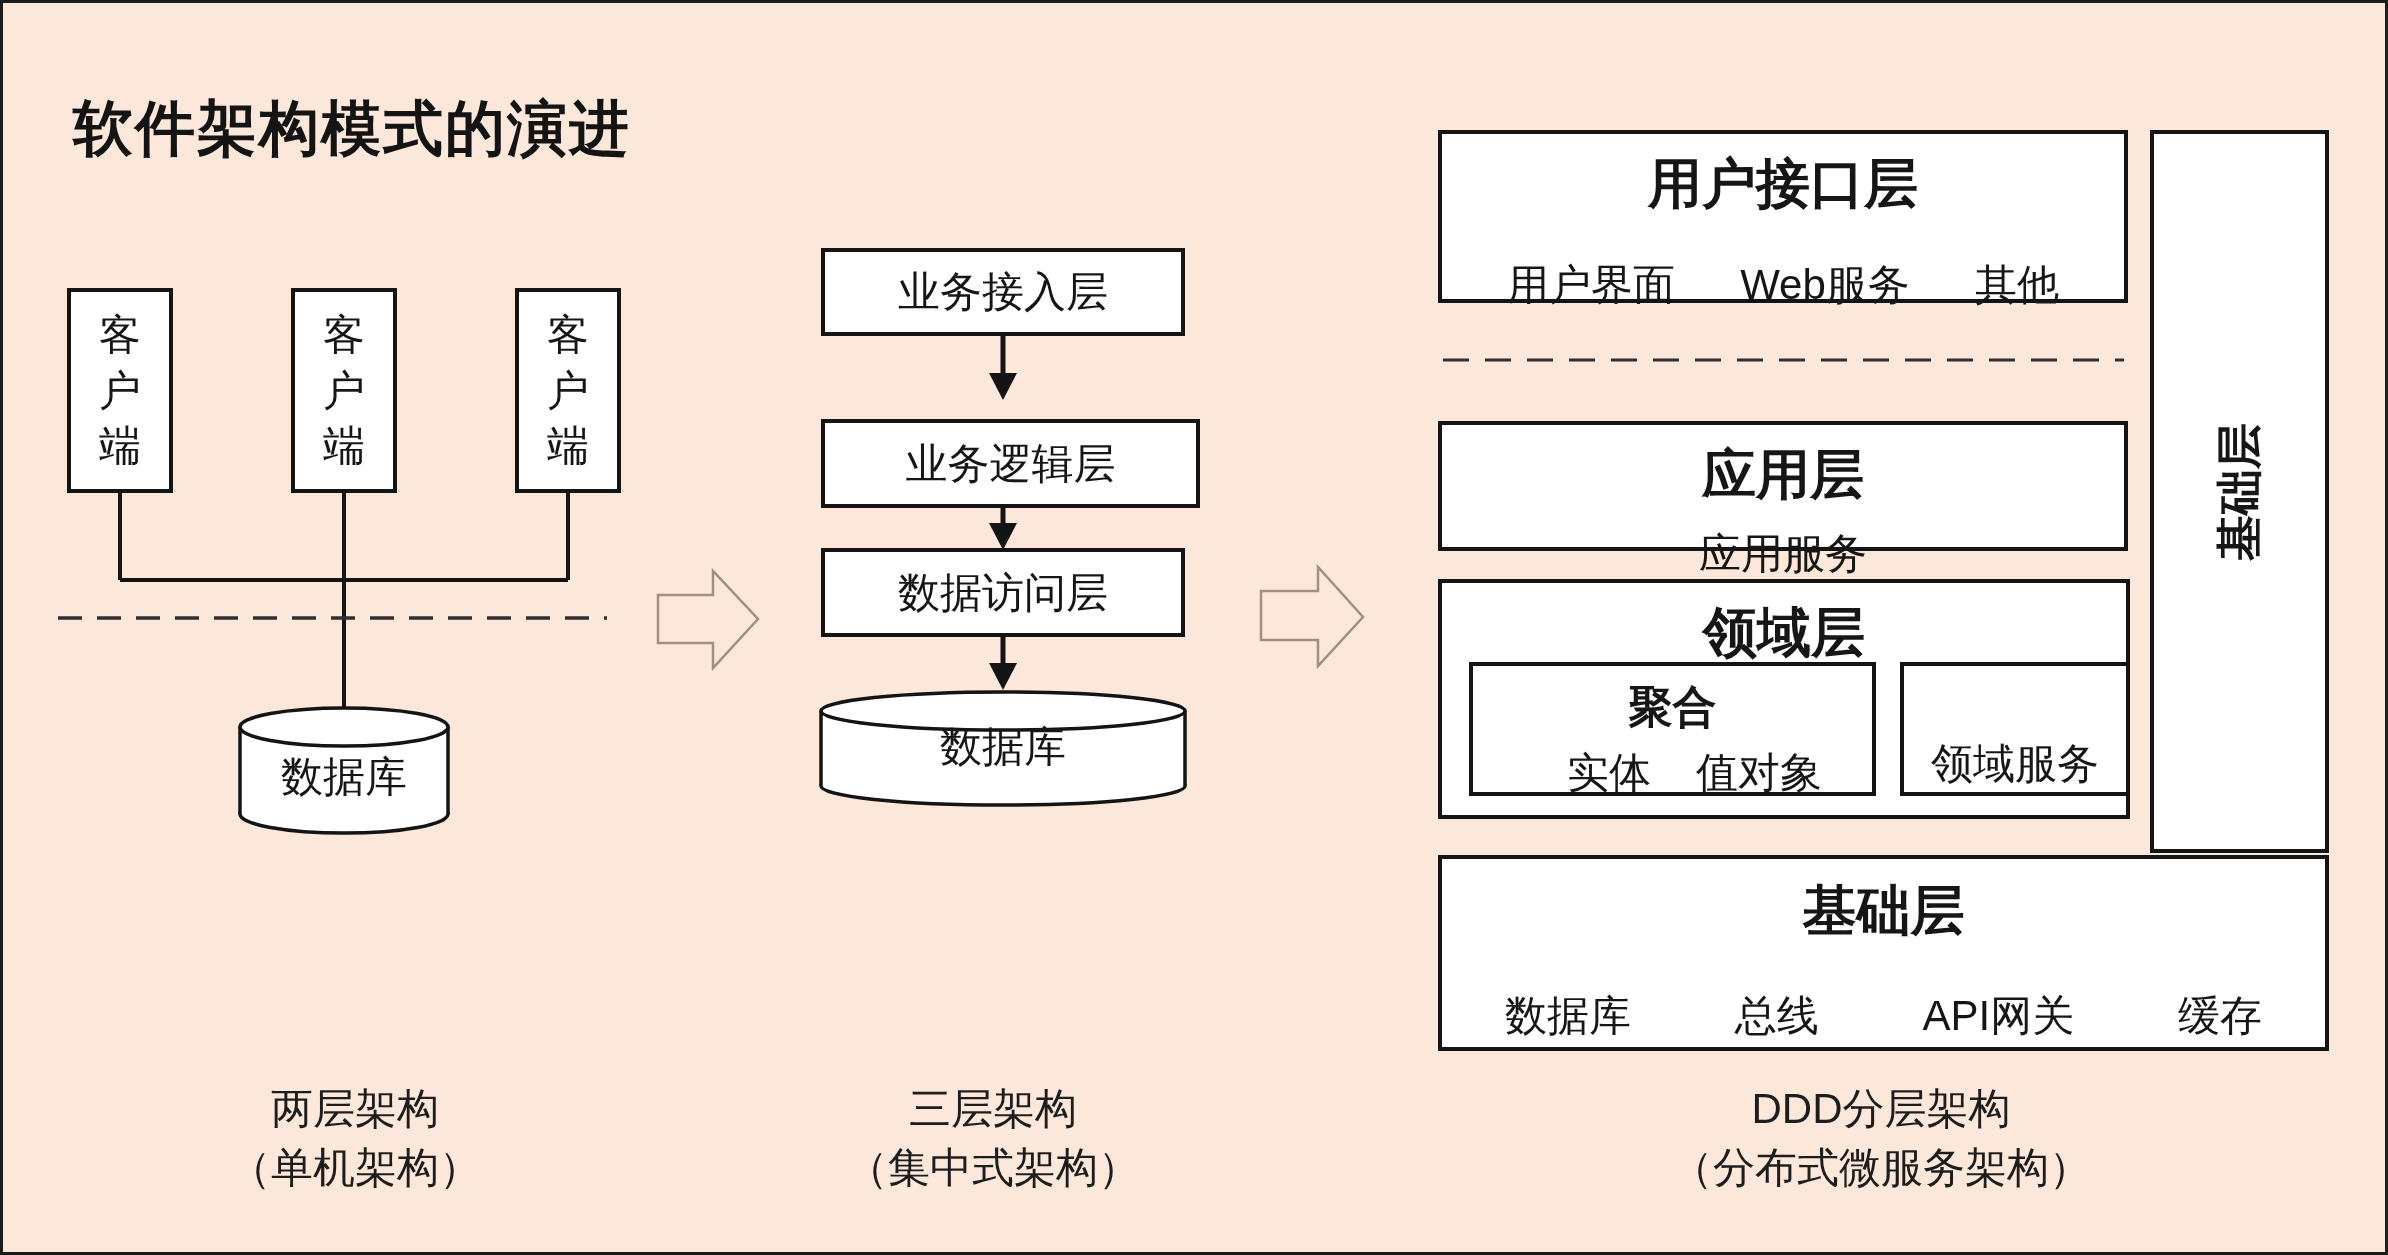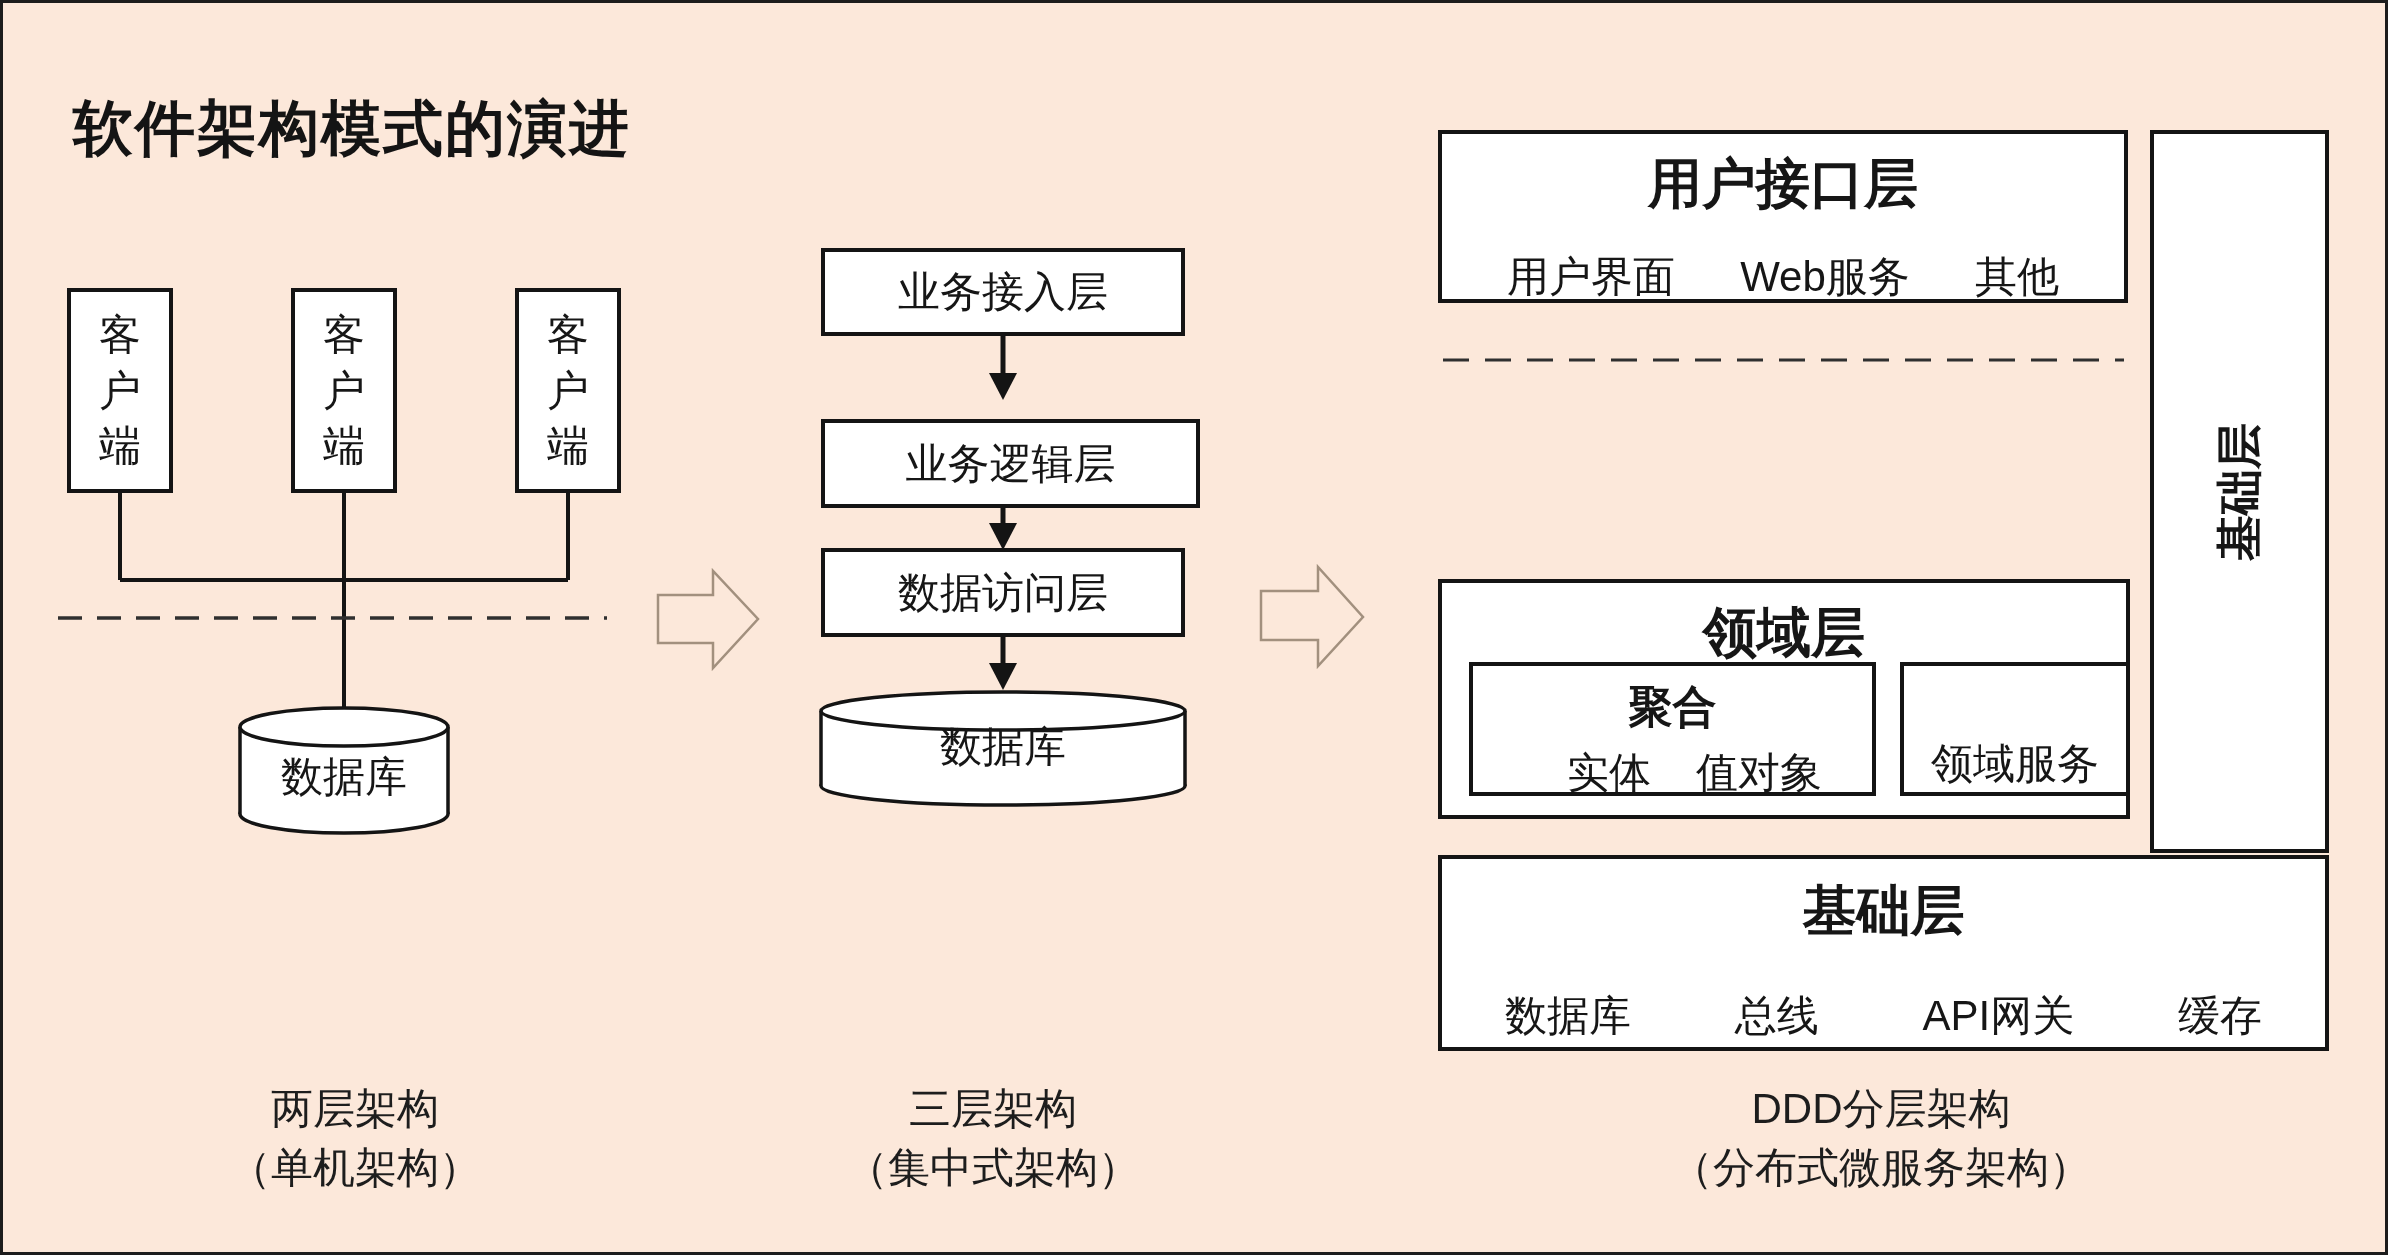--- a/index.html
+++ b/index.html
@@ -128,27 +128,31 @@
     <div class="layer-label">数据访问层</div>
   </div>
   <div class="abs cyl-label" style="left:900px;top:720px;width:200px;height:48px;">数据库</div>
   <div class="abs caption" style="left:740px;top:1076px;width:500px;">
     <div>三层架构</div>
     <div>（集中式架构）</div>
   </div>
 
   <div class="abs rbox" style="left:1435px;top:127px;width:690px;height:173px;padding:14px 65px 0 65px;">
     <div class="rbox-title">用户接口层</div>
-    <div class="row" style="margin-top:28px;">
+    <div class="row" style="margin-top:36px;">
       <div class="row-item">用户界面</div>
       <div class="row-item">Web服务</div>
       <div class="row-item">其他</div>
     </div>
   </div>
 
+  <div class="abs rbox" style="left:1435px;top:418px;width:690px;height:130px;padding-top:14px;">
+    <div class="rbox-title">应用层</div>
+    <div class="row-item" style="text-align:center;margin-top:14px;">应用服务</div>
+  </div>
 
   <div class="abs rbox" style="left:1435px;top:576px;width:692px;height:240px;padding-top:14px;">
     <div class="rbox-title">领域层</div>
     <div class="abs rbox" style="left:27px;top:79px;width:407px;height:134px;padding:12px 50px 15px 50px;">
       <div class="rbox-title" style="font-size:44px;">聚合</div>
       <div class="row" style="margin-top:8px;margin-left:44px;">
         <div class="row-item">实体</div>
         <div class="row-item">值对象</div>
       </div>
     </div>

